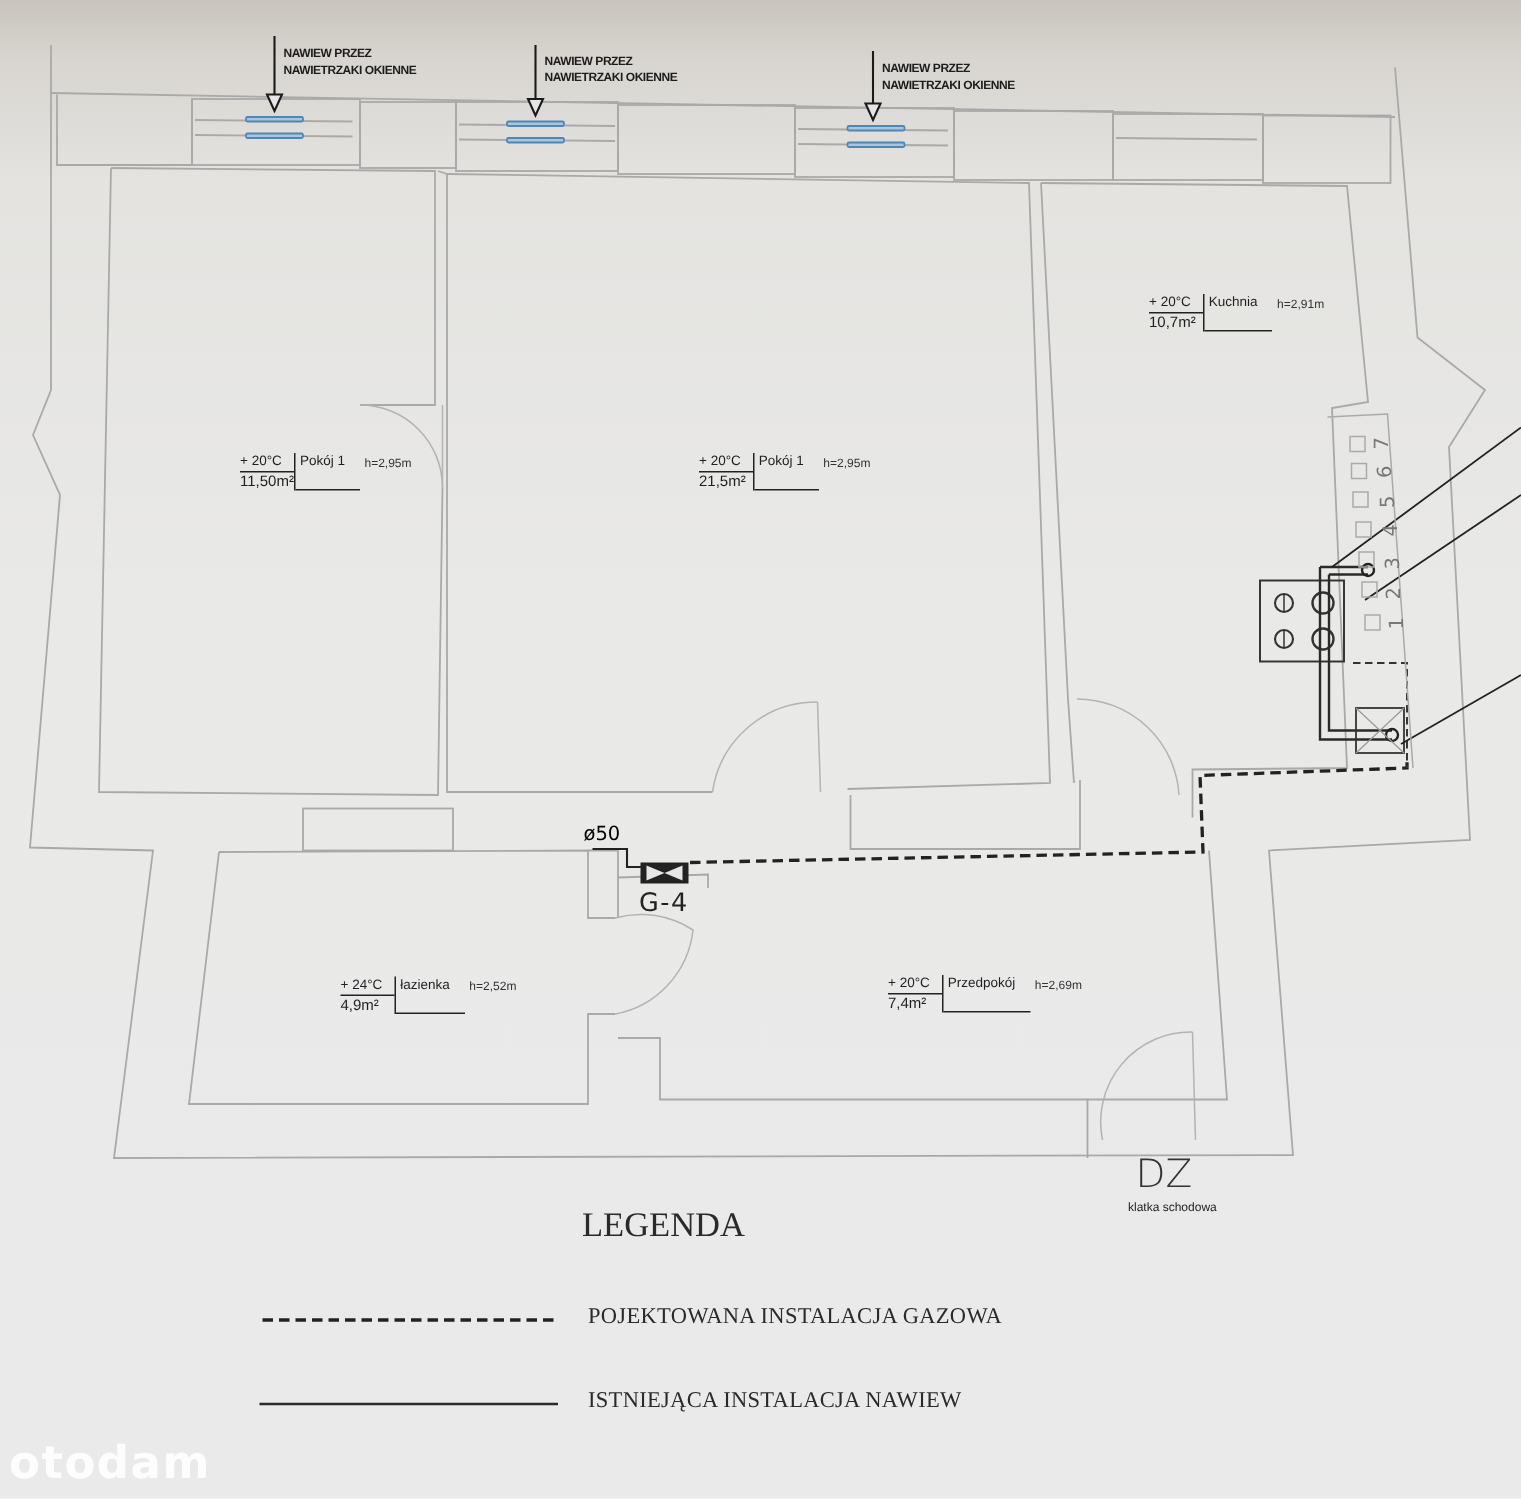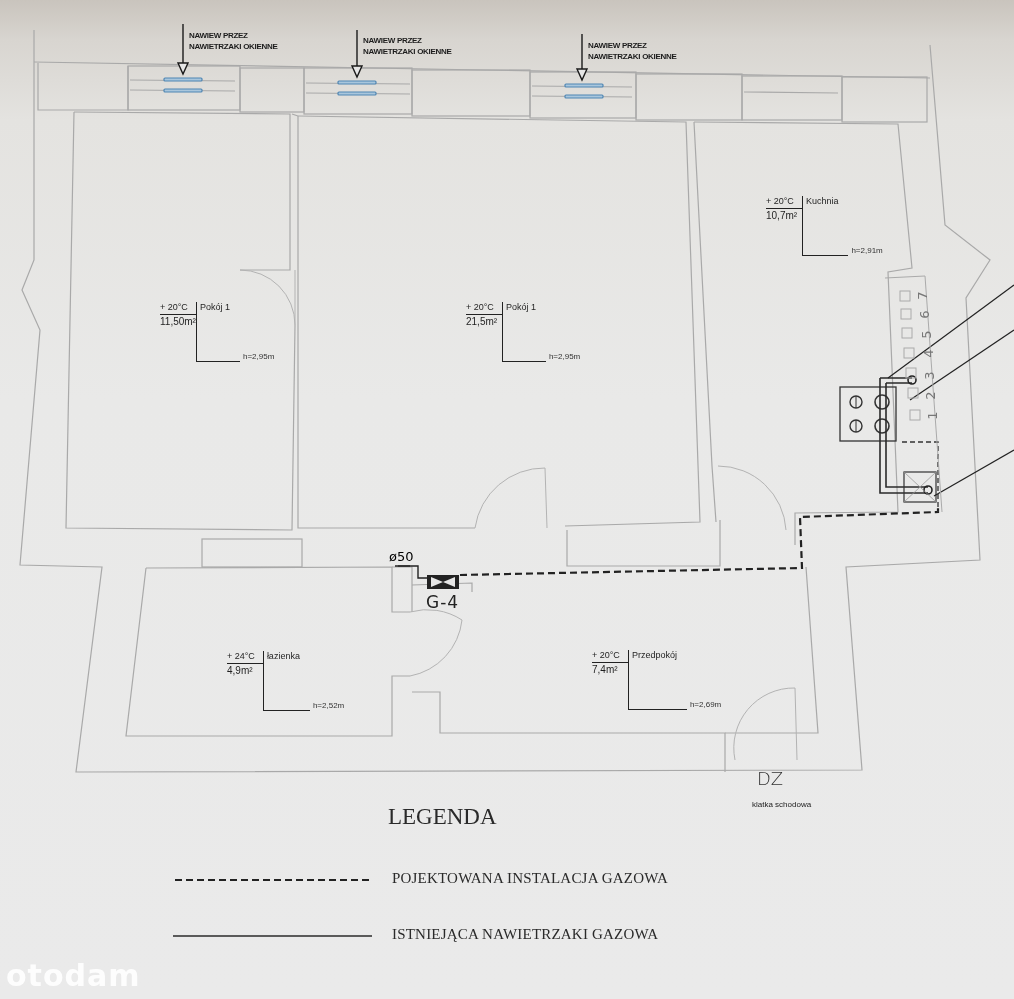--- a/index.html
+++ b/index.html
@@ -13,25 +13,25 @@
   .door { fill:none; stroke:#b3b3b3; stroke-width:1; }
   .gas-proj { fill:none; stroke:#222; stroke-width:2.2; stroke-dasharray:7 4; }
   .gas-exist { fill:none; stroke:#2a2a2a; stroke-width:1.6; }
   .vent-blue { fill:#a9c6dc; stroke:#4f86b3; stroke-width:1.2; }
   .room-label { position:absolute; display:flex; font-family:"Liberation Sans", sans-serif; color:#1f1f1f; }
   .room-label .left { display:flex; flex-direction:column; }
   .room-label .temp { font-size:9px; border-bottom:1.3px solid #222; padding:0 8px 1px 0; line-height:11px; }
   .room-label .area { font-size:10px; line-height:11px; padding-top:1px; }
   .room-label .right { display:flex; flex-direction:row; border-left:1.3px solid #222; }
   .room-label .name { font-size:9px; border-bottom:1.3px solid #222; padding:0 10px 1px 3px; line-height:11px; }
-  .room-label .height { font-size:8px; line-height:11px; padding:1px 0 0 3px; color:#333;margin-top:48px; }
+  .room-label .height { font-size:8px; line-height:11px; padding:1px 0 0 3px; color:#333; }
   .vent-note { position:absolute; font-size:8px; line-height:11px; color:#1c1c1c; font-weight:bold; letter-spacing:-0.3px; font-family:"Liberation Sans", sans-serif; }
   .pipe-dim { position:absolute; font-size:13px; color:#000000; font-family:"DejaVu Sans", sans-serif; }
   .meter-tag { position:absolute; font-size:17px; color:#222; font-family:"DejaVu Sans", sans-serif; letter-spacing:1px; }
-  .stair-code { position:absolute; font-size:18px; color:#333; font-family:"DejaVu Sans", sans-serif; font-weight:300; }
+  .stair-code { position:absolute; font-size:26px; color:#333; font-family:"DejaVu Sans", sans-serif; font-weight:300; }
   .stair-name { position:absolute; font-size:8px; color:#222; font-family:"Liberation Sans", sans-serif; }
   .stack-num { position:absolute; font-size:13px; color:#777; transform:rotate(-90deg); font-family:"DejaVu Sans", sans-serif; }
   .legend-title { position:absolute; font-family:"Liberation Serif", serif; font-size:23px; color:#2a2a2a; }
   .legend-text { position:absolute; font-family:"Liberation Serif", serif; font-size:15px; color:#2a2a2a; letter-spacing:0.2px; }
   .watermark { position:absolute; left:6px; top:958px; font-family:"DejaVu Sans", sans-serif; font-size:30px; color:#ffffff; font-weight:bold; letter-spacing:1px; opacity:0.95; }
 </style>
 </head>
 <body>
 
 <svg class="plan" width="1014" height="999" viewBox="0 0 1014 999">
@@ -236,15 +236,15 @@
 <span class="stack-num" style="left:924px;top:346px;">4</span>
 <span class="stack-num" style="left:922px;top:327px;">5</span>
 <span class="stack-num" style="left:920px;top:307px;">6</span>
 <span class="stack-num" style="left:918px;top:288px;">7</span>
 
 <div class="stair-code" style="left:757px;top:768px;">DZ</div>
 <div class="stair-name" style="left:752px;top:800px;">klatka schodowa</div>
 
 <div class="legend-title" style="left:388px;top:804px;">LEGENDA</div>
 <div class="legend-text" style="left:392px;top:870px;text-align:center;">POJEKTOWANA INSTALACJA GAZOWA</div>
-<div class="legend-text" style="left:392px;top:926px;">ISTNIEJĄCA NAWIETRZAKI GAZOWA</div>
+<div class="legend-text" style="left:392px;top:926px;">ISTNIEJĄCA INSTALACJA NAWIEW</div>
 
 <div class="watermark">otodam</div>
 
 </body></html>

